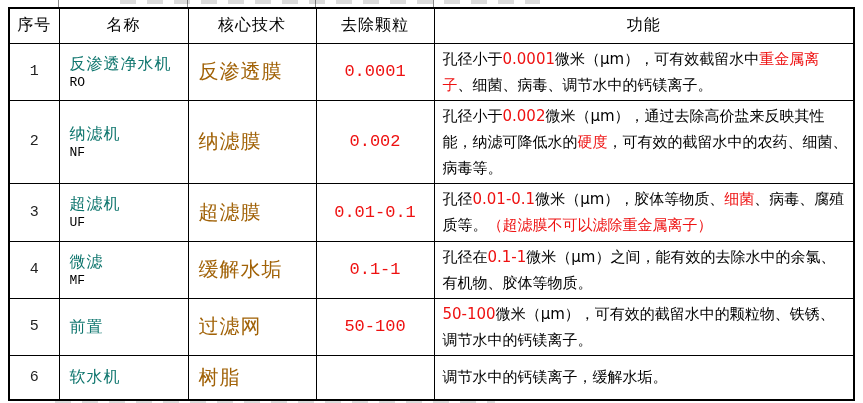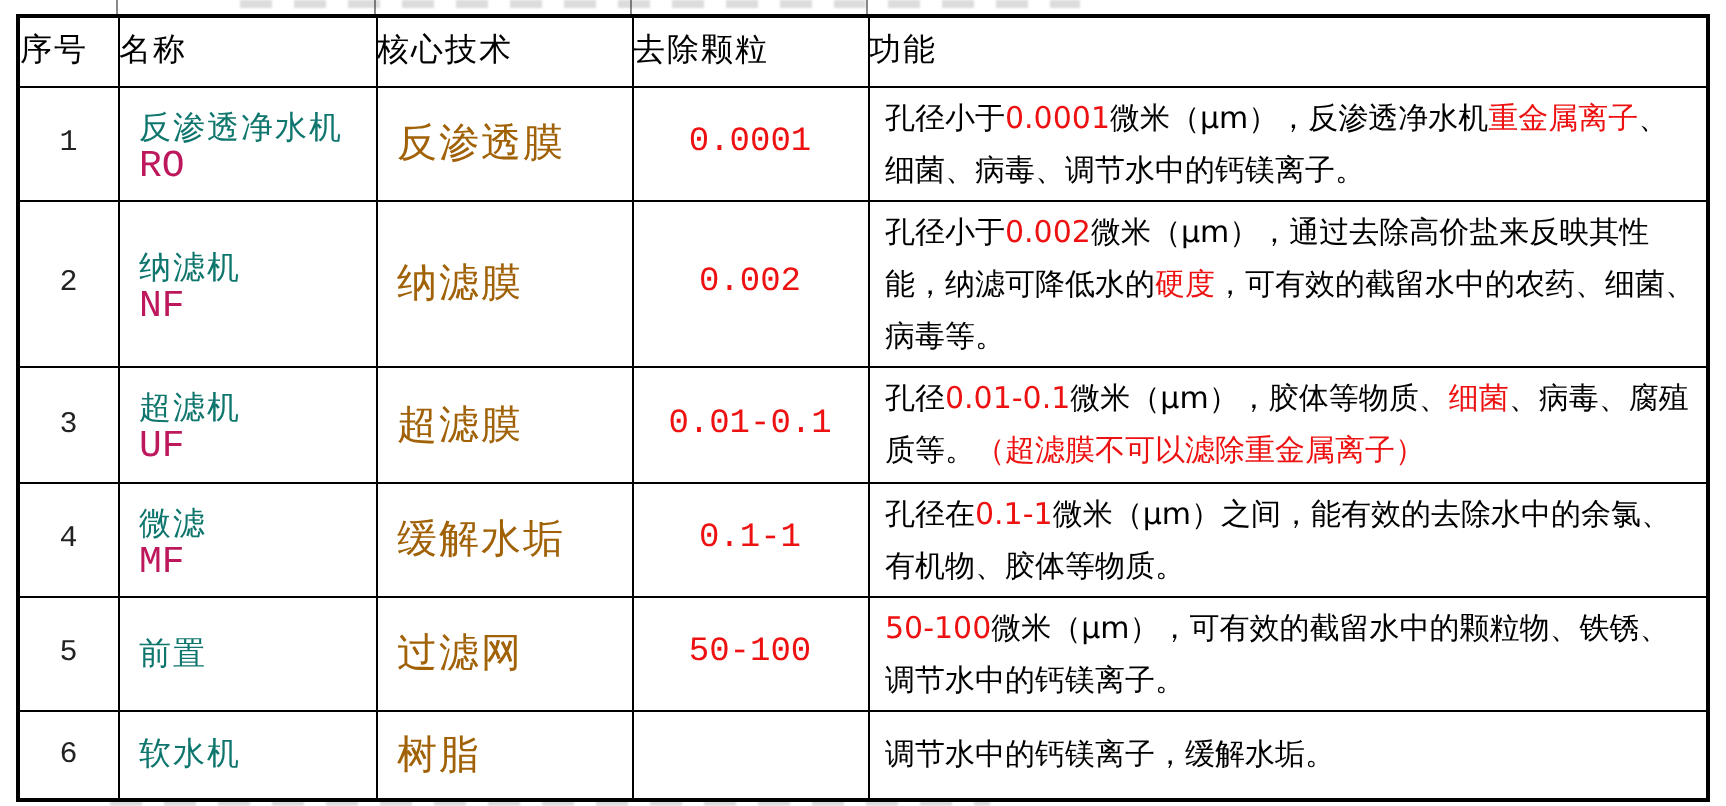--- a/index.html
+++ b/index.html
@@ -60,42 +60,42 @@
   tbody tr:nth-child(1) { height: 56px; }
   tbody tr:nth-child(2) { height: 79px; }
   tbody tr:nth-child(3) { height: 58px; }
   tbody tr:nth-child(4) { height: 57px; }
   tbody tr:nth-child(5) { height: 55px; }
   tbody tr:nth-child(6) { height: 45px; }
 
   th {
     font-size: 16px;
     font-weight: 500;
-    text-align: left;
+    text-align: center;
     color: #000000;
     letter-spacing: 1px;
   }
   td.cell-index {
     text-align: center;
     font-family: "Liberation Mono", monospace;
     font-size: 15px;
     color: #222222;
   }
   td.cell-name { padding: 2px 4px 2px 10px; }
   .name-main {
     font-size: 16px;
     line-height: 22px;
     color: #0f766e;
     letter-spacing: 1px;
   }
   .name-code {
     font-family: "Liberation Mono", monospace;
-    font-size: 19px;
+    font-size: 13px;
     line-height: 16px;
-    color: #be185d;
+    color: #000000;
   }
   td.cell-tech {
     padding: 2px 4px 2px 10px;
     font-size: 20px;
     color: #a16207;
     letter-spacing: 1px;
   }
   td.cell-precision {
     text-align: center;
     font-family: "Liberation Mono", monospace;
@@ -143,21 +143,21 @@
     </thead>
     <tbody>
         <tr>
       <td class="cell-index">1</td>
       <td class="cell-name">
         <div class="name-main">反渗透净水机</div>
         <div class="name-code">RO</div>
       </td>
       <td class="cell-tech">反渗透膜</td>
       <td class="cell-precision">0.0001</td>
-      <td class="cell-function"><span class="seg">孔径小于</span><span class="seg red">0.0001</span><span class="seg">微米（μm），反渗透净水机</span><span class="seg red">重金属离子</span><span class="seg">、细菌、病毒、调节水中的钙镁离子。</span></td>
+      <td class="cell-function"><span class="seg">孔径小于</span><span class="seg red">0.0001</span><span class="seg">微米（μm），可有效截留水中</span><span class="seg red">重金属离子</span><span class="seg">、细菌、病毒、调节水中的钙镁离子。</span></td>
     </tr>
         <tr>
       <td class="cell-index">2</td>
       <td class="cell-name">
         <div class="name-main">纳滤机</div>
         <div class="name-code">NF</div>
       </td>
       <td class="cell-tech">纳滤膜</td>
       <td class="cell-precision">0.002</td>
       <td class="cell-function"><span class="seg">孔径小于</span><span class="seg red">0.002</span><span class="seg">微米（μm），通过去除高价盐来反映其性能，纳滤可降低水的</span><span class="seg red">硬度</span><span class="seg">，可有效的截留水中的农药、细菌、病毒等。</span></td>

